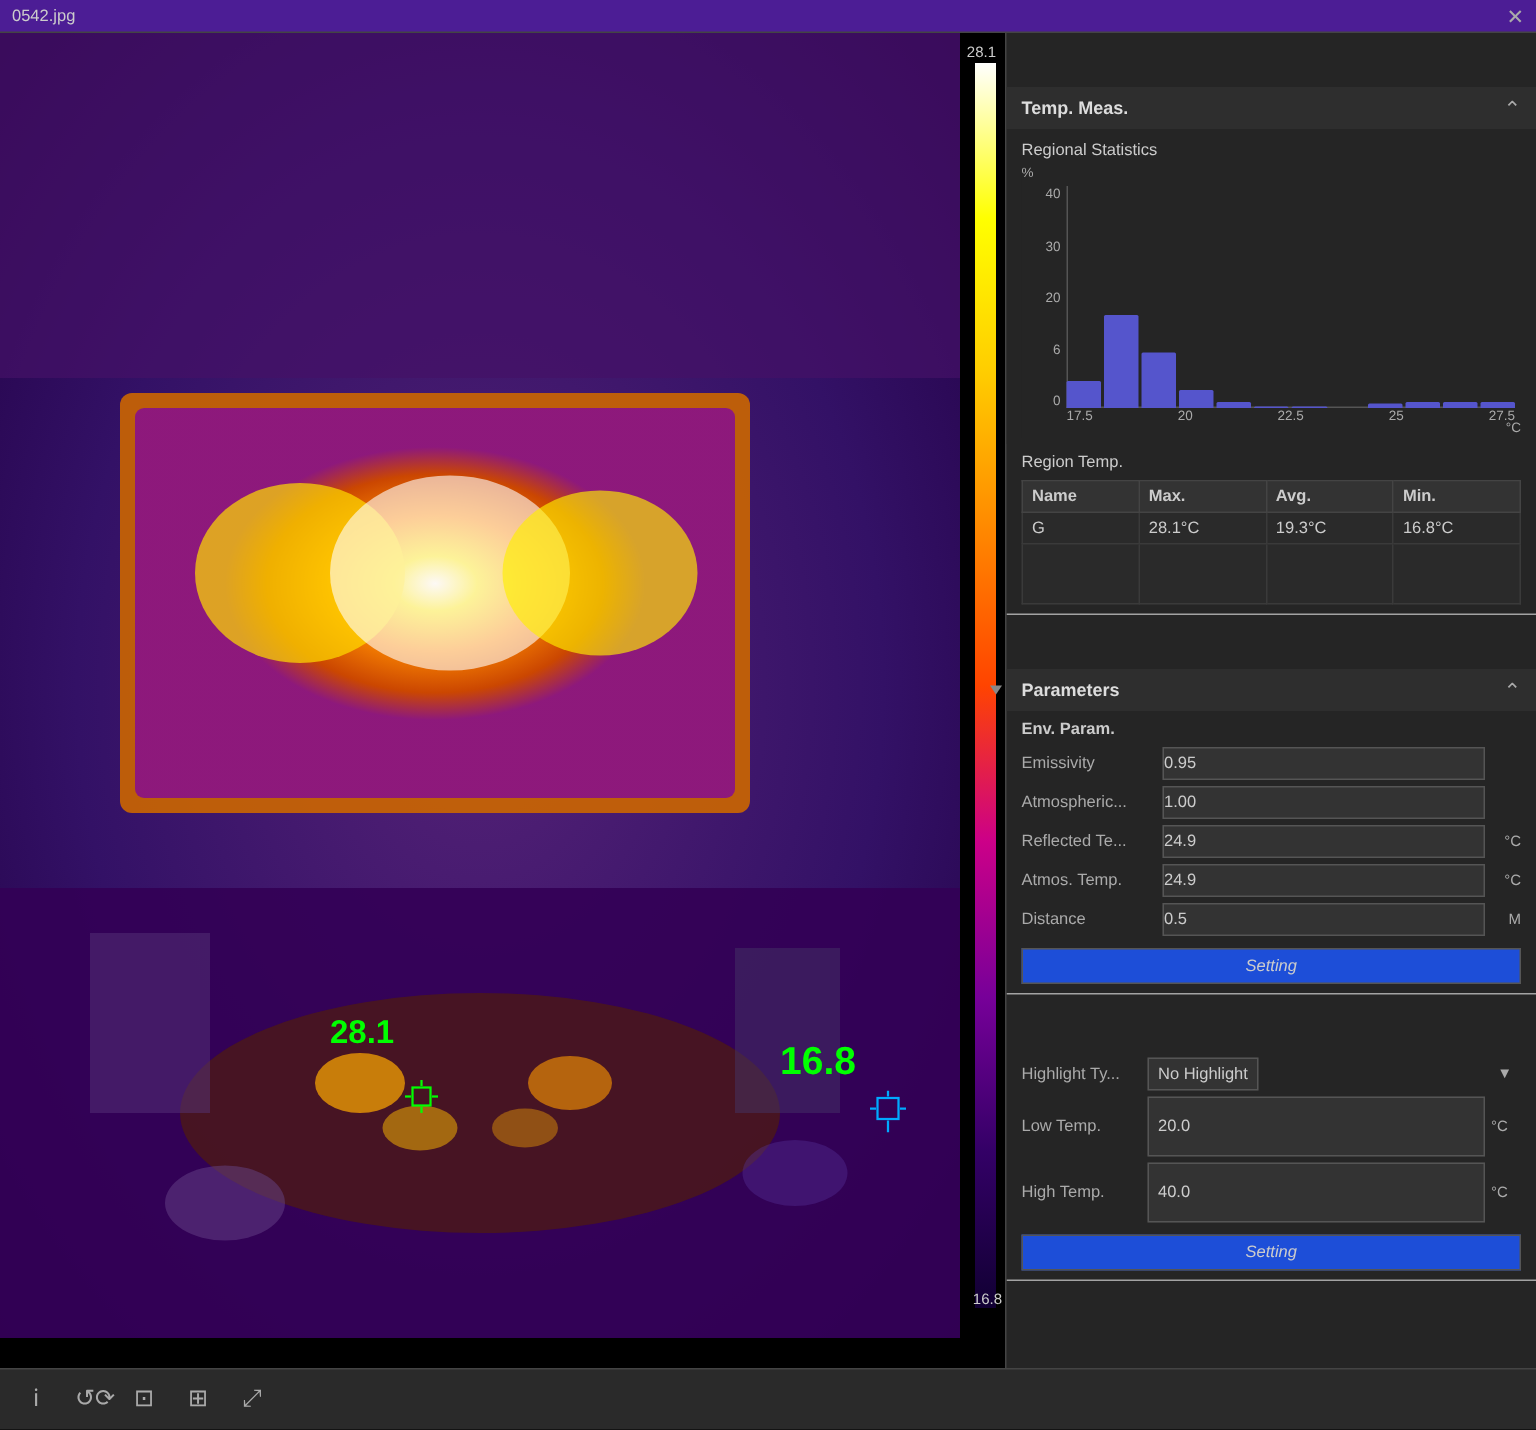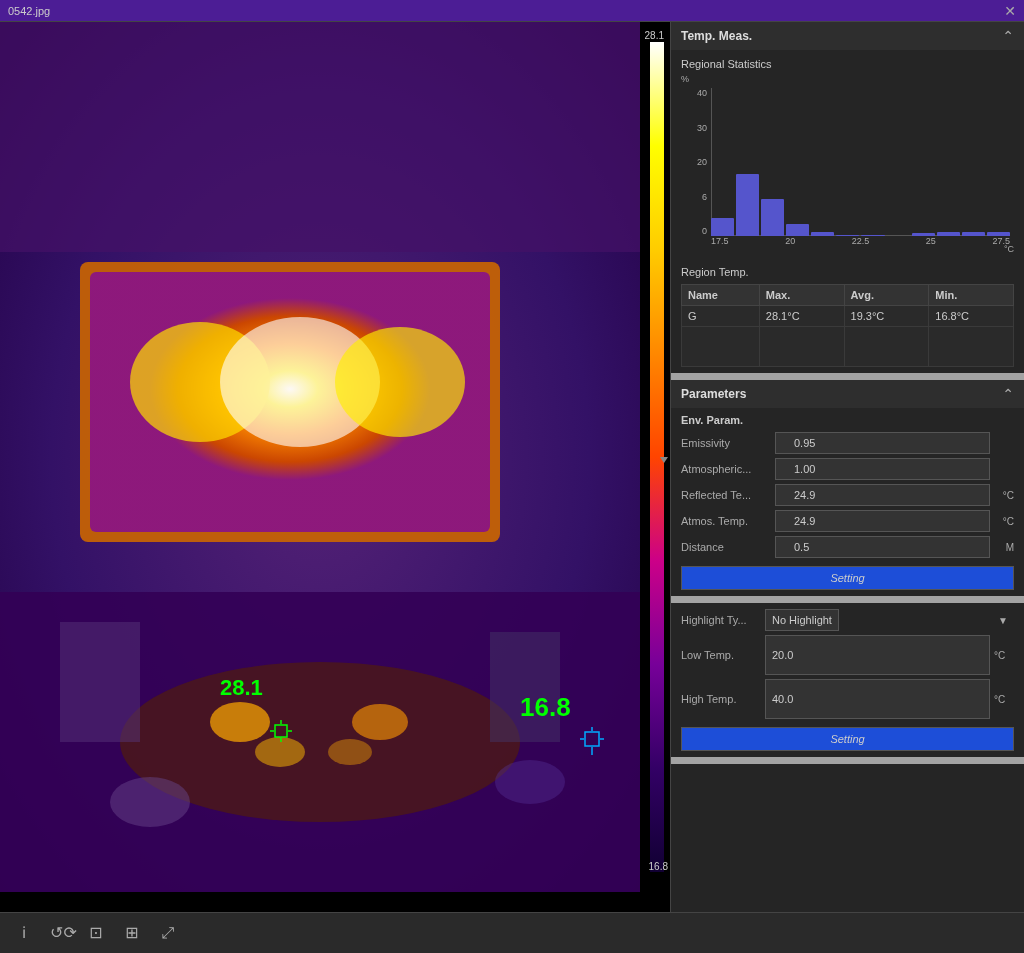--- a/index.html
+++ b/index.html
@@ -71,21 +71,22 @@
     .right-panel {
       flex: 1;
       background: #252525;
       display: flex;
       flex-direction: column;
       overflow-y: auto;
       border-left: 1px solid #444;
     }
 
     .panel-section {
-      border-bottom: 7px solid #a3a3a3;
+      border-bottom: 1px solid #a3a3a3;
+      margin-top: 36px;
     }
 
     .section-header {
       background: #2e2e2e;
       padding: 6px 10px;
       display: flex;
       justify-content: space-between;
       align-items: center;
       cursor: pointer;
     }
@@ -238,21 +239,21 @@
       width: 90px;
       color: #aaa;
       font-size: 11px;
       flex-shrink: 0;
     }
     .param-input {
       flex: 1;
       background: #333;
       border: 1px solid #555;
       color: #ccc;
-      padding: 3px 18px;
+      padding: 3px 0;
       font-size: 11px;
       height: 22px;
     }
     .param-unit {
       width: 20px;
       color: #aaa;
       font-size: 10px;
       text-align: right;
     }
     .setting-btn {

